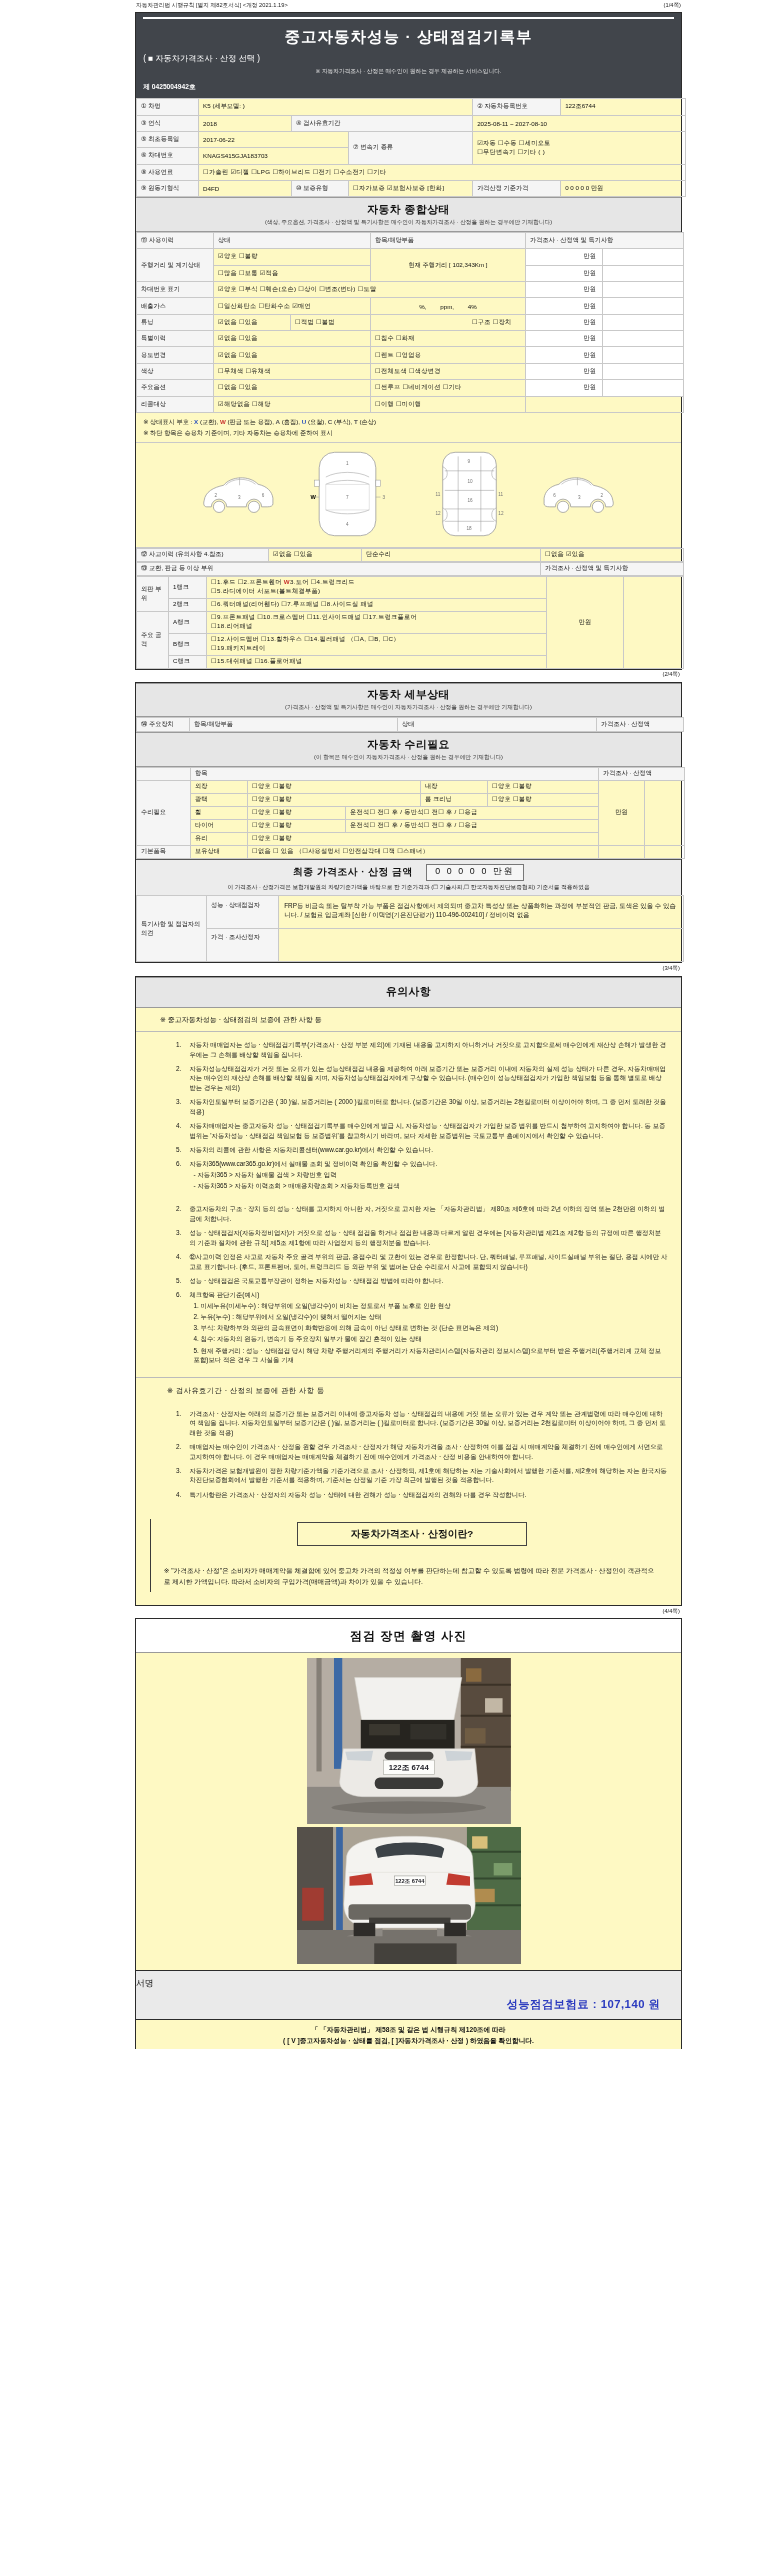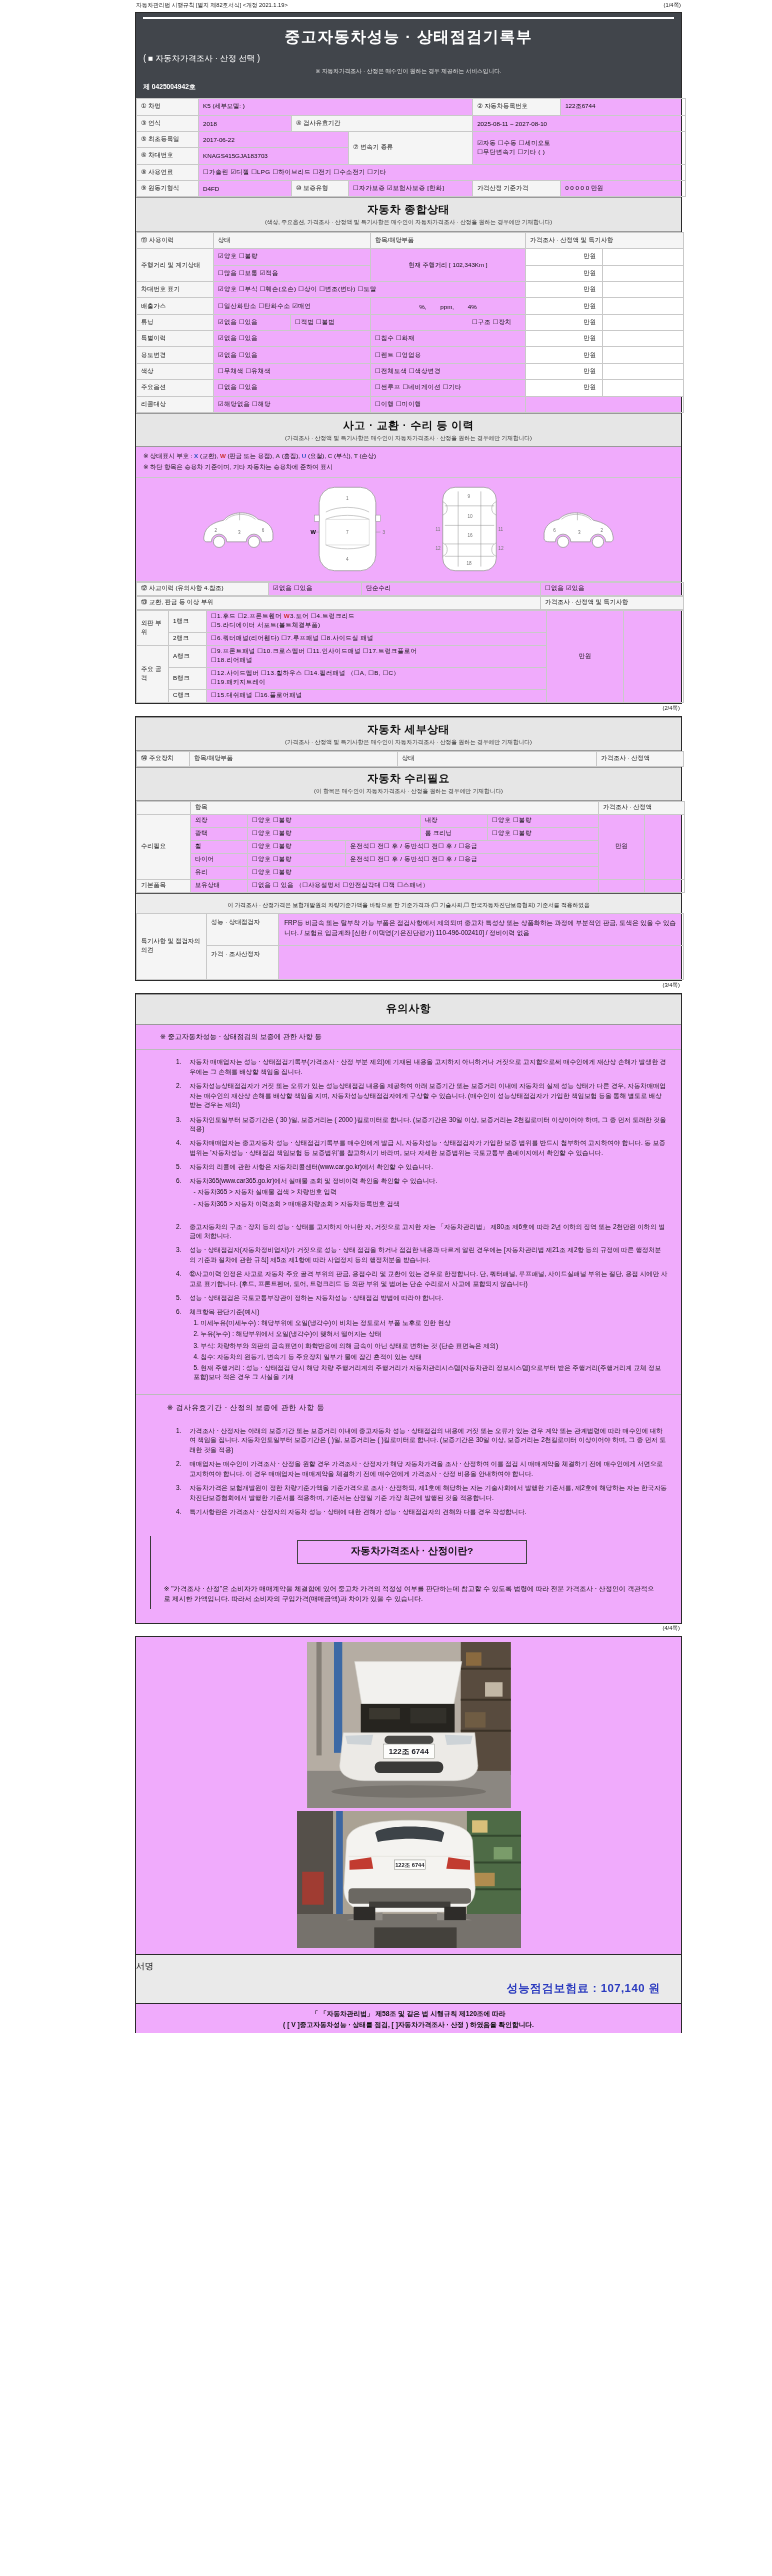--- a/index.html
+++ b/index.html
@@ -1,20 +1,20 @@
 <!DOCTYPE html>
 <html style="font-size:8.2px"><head>
 <meta charset="utf-8">
 <style>
   html,body{margin:0;padding:0;}
   body{width:773px;height:2576px;overflow:hidden;background:#fff;color:#111;
        font-family:"Liberation Sans","DejaVu Sans",sans-serif;}
   .sheet{width:547px;margin-left:135px;}
   .meta-line{display:flex;justify-content:space-between;font-size:5.7px;color:#222;padding:2.1px 1px 1.5px;}
-  .page{border:1px solid #2b2b2b;background:#f0abfc;}
+  .page{border:1px solid #2b2b2b;background:#fef9c3;}
   .page-mark{text-align:right;font-size:5.7px;color:#222;padding:1.5px 2.1px 2.6px;}
 
   
   .dark-head{background:#41454b;color:#fff;padding:4.1px 7.2px 2.1px;}
   .dark-head .rule{height:2.1px;background:#fff;margin-bottom:8.2px;}
   .doc-title{text-align:center;font-size:15.5px;font-weight:bold;letter-spacing:1px;margin:2.1px 0 5.2px;}
   .doc-subtitle{text-align:left;font-size:8.2px;margin-bottom:3.6px;}
   .dh-note{text-align:center;font-size:5.7px;color:#e3e3e3;margin-bottom:6.2px;}
   .doc-no{font-size:6.7px;font-weight:bold;padding:1px 0 4.1px;}
 
@@ -227,24 +227,20 @@
       </tr>
       <tr>
         <th class="lbl">리콜대상</th>
         <td colspan="2" class="cbx">☑해당없음  ☐해당</td>
         <td class="cbx">☐이행  ☐미이행</td>
         <td colspan="2"></td>
       </tr>
     </tbody>
       </table>
 
-    <div class="sec-head">
-      <h2>사고 · 교환 · 수리 등 이력</h2>
-      <div class="sec-note">(가격조사 · 산정액 및 특기사항은 매수인이 자동차가격조사 · 산정을 원하는 경우에만 기재합니다)</div>
-    </div>
 
     <div class="legend">
       <div id="legend-line"><span>※ 상태표시 부호 : </span><b style="color: rgb(42, 82, 190);">X</b><span> (교환), </span><b style="color: rgb(201, 48, 44);">W</b><span> (판금 또는 용접), </span><b style="color: rgb(85, 85, 85);">A</b><span> (흠집), </span><b style="color: rgb(42, 82, 190);">U</b><span> (요철), </span><b style="color: rgb(85, 85, 85);">C</b><span> (부식), </span><b style="color: rgb(85, 85, 85);">T</b><span> (손상)</span></div>
       <div>※ 하단 항목은 승용차 기준이며, 기타 자동차는 승용차에 준하여 표시</div>
     </div>
 
     <div class="diagrams">
       <svg width="77" height="92" viewBox="0 0 150 178">
         <path d="M10 102 C12 85 28 76 48 72 C62 54 98 52 115 70 C133 74 142 84 144 97 L144 108 C144 112 140 114 133 114 L122 114 A15 15 0 0 0 92 114 L54 114 A15 15 0 0 0 24 114 L15 114 C10 114 8 109 10 102 Z" fill="#fff" stroke="#999" stroke-width="1.5"></path>
         <path d="M52 72 C64 58 94 56 110 70" fill="none" stroke="#999"></path>
@@ -462,20 +458,24 @@
         <th class="lbl ctr">기본품목</th>
         <td class="sub">보유상태</td>
         <td colspan="4" class="cbx">☐없음  ☐ 있음 （☐사용설명서 ☐안전삼각대 ☐잭 ☐스패너）</td>
         <td></td>
         <td></td>
       </tr>
     </tbody>
       </table>
 
     <div class="final-band">
+      <div class="row1">
+        <span class="fp-label">최종 가격조사 · 산정 금액</span>
+        <span class="fp-amount">0 0 0 0 0 만원</span>
+      </div>
       <div class="fp-note">이 가격조사 · 산정가격은 보험개발원의 차량기준가액을 바탕으로 한 기준가격과 (☐ 기술사회,☐ 한국자동차진단보증협회) 기준서를 적용하였음</div>
     </div>
 
     <table class="tbl">
       <colgroup>
           <col style="width:70px">
           <col style="width:72px">
           <col style="width:405px">
         </colgroup>
       <tbody>
@@ -601,20 +601,23 @@
         </div>
       </div>
     <div class="pb-wrap">
       <div class="pb-title">자동차가격조사 · 산정이란?</div>
       <div class="pb-text">※ "가격조사 · 산정"은 소비자가 매매계약을 체결함에 있어 중고차 가격의 적정성 여부를 판단하는데 참고할 수 있도록 법령에 따라 전문 가격조사 · 산정인이 객관적으로 제시한 가액입니다. 따라서 소비자의 구입가격(매매금액)과 차이가 있을 수 있습니다.</div>
     </div>
   </div>
   <div class="page-mark">(4/4쪽)</div>
 
   <div class="page" style="border-bottom:none;">
+    <div class="photo-head">
+      <h2>점검 장면 촬영 사진</h2>
+    </div>
     <div class="photos">
 
       <svg width="204" height="166" viewBox="0 0 395 322">
         <rect width="395" height="322" fill="#aaa29a"></rect>
         <rect x="0" y="0" width="395" height="250" fill="#b5ada3"></rect>
         <rect x="298" y="0" width="97" height="258" fill="#584b3e"></rect>
         <line x1="298" y1="52" x2="395" y2="52" stroke="#3b3227" stroke-width="4"></line>
         <line x1="298" y1="112" x2="395" y2="112" stroke="#3b3227" stroke-width="4"></line>
         <line x1="298" y1="172" x2="395" y2="172" stroke="#3b3227" stroke-width="4"></line>
         <rect x="308" y="20" width="30" height="26" fill="#8a6a3f"></rect>

